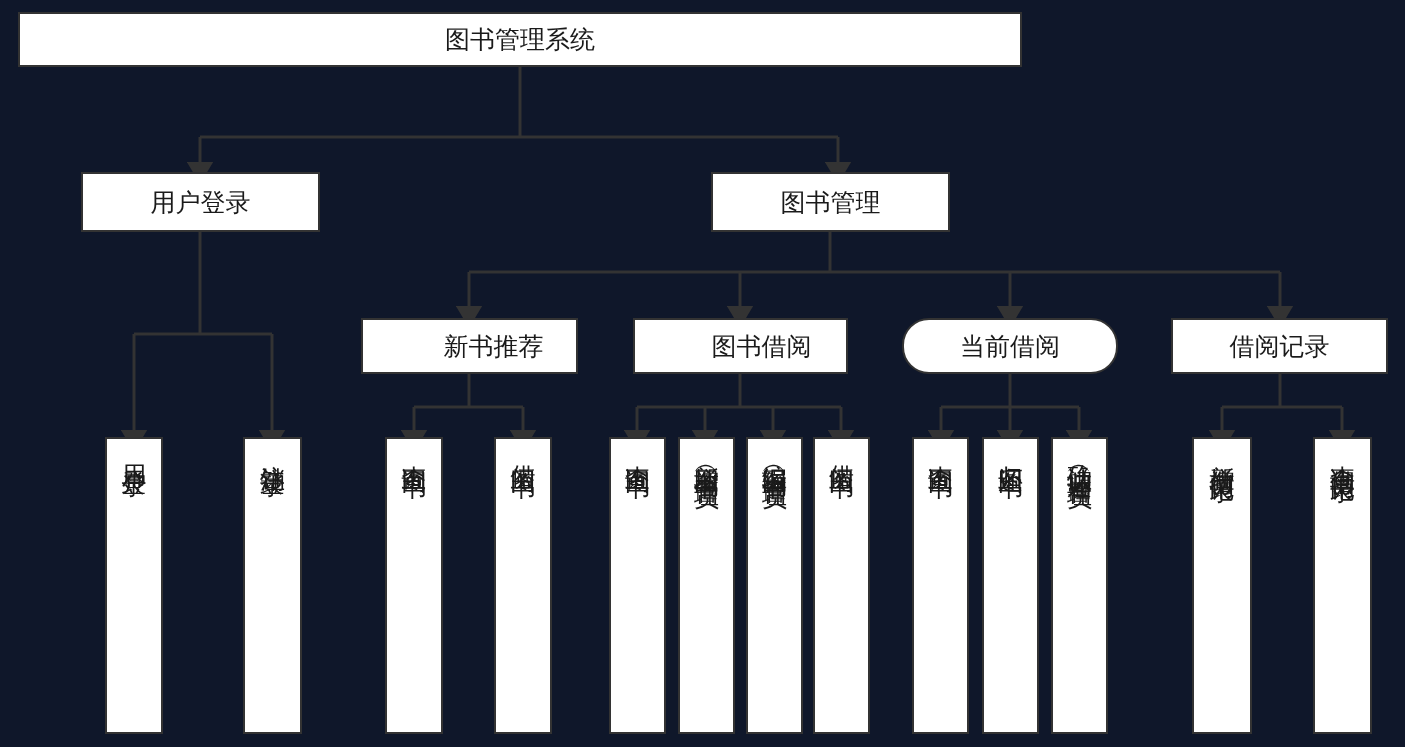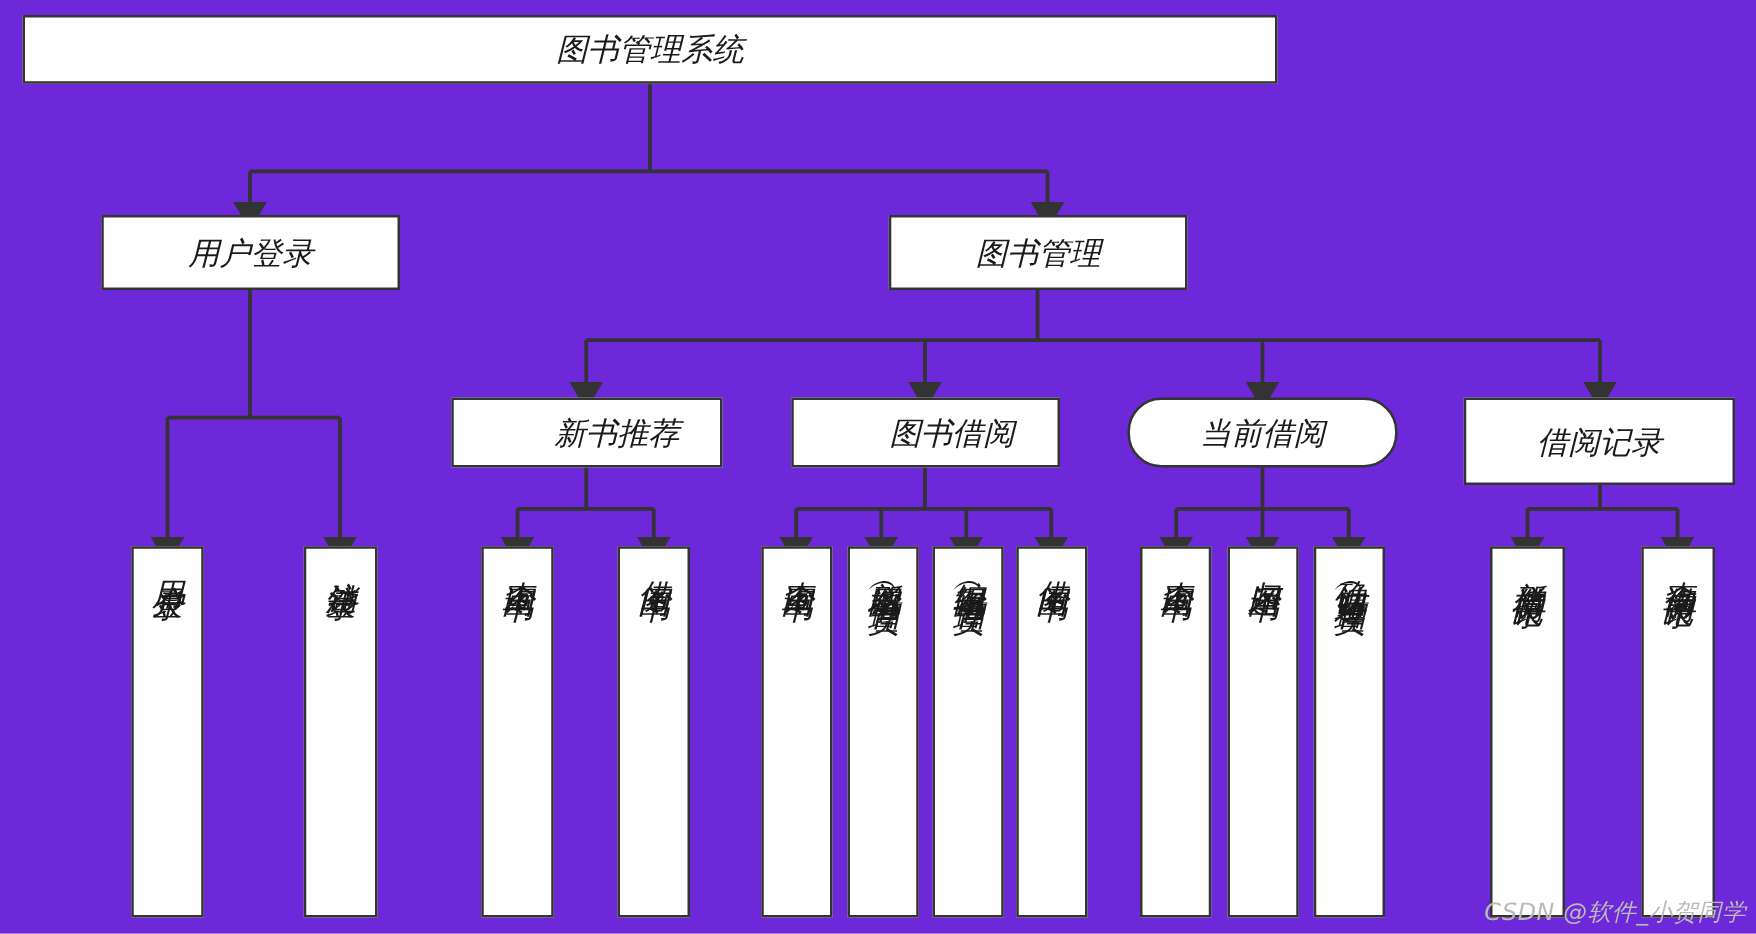--- a/index.html
+++ b/index.html
@@ -8,23 +8,22 @@
     padding: 0;
     background: #ffffff;
   }
   body {
     font-family: "DejaVu Sans", "Liberation Sans", sans-serif;
   }
   #diagram-root {
     position: relative;
     width: 1405px;
     height: 747px;
-    background: #6d28d9;
+    background: #0f172a;
     overflow: hidden;
-    font-style: italic;
   }
   #edge-layer {
     position: absolute;
     left: 0;
     top: 0;
     width: 1405px;
     height: 747px;
     pointer-events: none;
   }
   .node {
@@ -147,21 +146,21 @@
   </div>
 
   <div class="node horizontal" style="left:633px; top:318px; width:215px; height:56px;padding-left:42px;">
     <span class="node-label">图书借阅</span>
   </div>
 
   <div class="node horizontal" style="left:902px; top:318px; width:216px; height:56px;border-radius:27px;">
     <span class="node-label">当前借阅</span>
   </div>
 
-  <div class="node horizontal" style="left:1171px; top:318px; width:217px; height:70px;">
+  <div class="node horizontal" style="left:1171px; top:318px; width:217px; height:56px;">
     <span class="node-label">借阅记录</span>
   </div>
 
   <div class="node vertical" style="left:105px; top:437px; width:58px; height:297px;">
     <span class="node-label">用户登录</span>
   </div>
 
   <div class="node vertical" style="left:243px; top:437px; width:59px; height:297px;">
     <span class="node-label">注销登录</span>
   </div>
@@ -203,15 +202,14 @@
   </div>
 
   <div class="node vertical" style="left:1192px; top:437px; width:60px; height:297px;">
     <span class="node-label">新增借阅记录</span>
   </div>
 
   <div class="node vertical" style="left:1313px; top:437px; width:59px; height:297px;">
     <span class="node-label">查询借阅记录</span>
   </div>
 
-  <div id="watermark">CSDN @软件_小贺同学</div>
 
 </div>
 
 </body></html>

